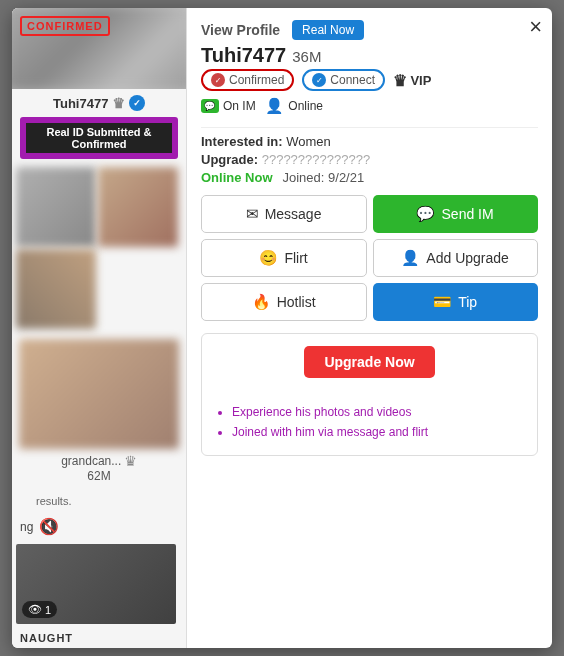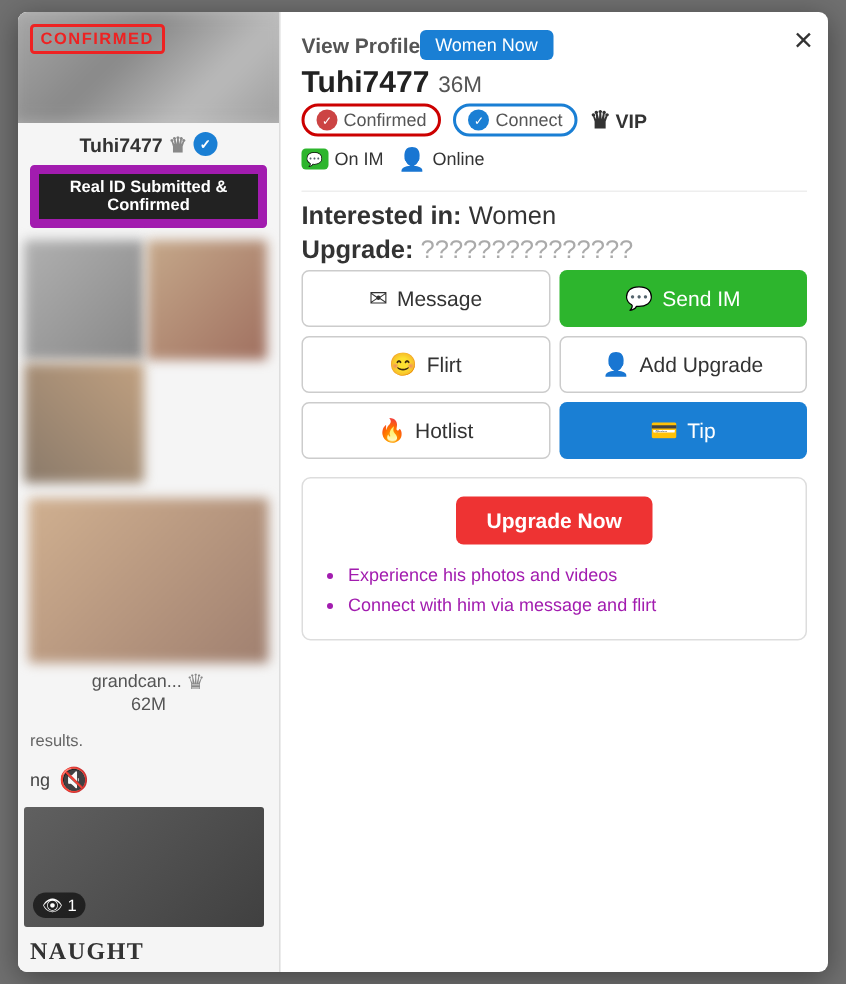--- a/index.html
+++ b/index.html
@@ -142,21 +142,21 @@
     }
     .sidebar-user2-name {
       font-size: 12px;
       color: #555;
       display: flex;
       align-items: center;
       gap: 3px;
     }
     .sidebar-user2-age { font-size: 12px; color: #555; }
     .sidebar-bottom-text {
-      padding: 6px 8px;
+      padding: 6px 24px;
       font-size: 11px;
       color: #666;
     }
     .sidebar-notif-row {
       display: flex;
       align-items: center;
       gap: 6px;
       padding: 4px 8px;
       font-size: 12px;
       color: #444;
@@ -180,25 +180,24 @@
       color: #fff;
       font-size: 11px;
       border-radius: 10px;
       padding: 2px 6px;
       display: flex;
       align-items: center;
       gap: 3px;
     }
     .sidebar-naughty {
       padding: 4px 8px;
-      font-size: 16px;
+      font-size: 11px;
       font-weight: bold;
       color: #333;
       letter-spacing: 1px;
-      font-family: Liberation Serif, serif;
     }
     
     .main-content {
       flex: 1;
       display: flex;
       flex-direction: column;
       overflow-y: auto;
       padding: 12px 14px;
       position: relative;
     }
@@ -209,21 +208,21 @@
       font-size: 22px;
       color: #333;
       cursor: pointer;
       background: none;
       border: none;
       line-height: 1;
     }
     .header-row {
       display: flex;
       align-items: center;
-      gap: 0;
+      gap: 12px;
       margin-bottom: 4px;
     }
     .view-profile-link {
       font-size: 14px;
       color: #555;
       text-decoration: none;
       font-weight: bold;
     }
     .view-now-btn {
       background: #1a7fd4;
@@ -319,21 +318,21 @@
       justify-content: center;
       color: #fff;
       font-size: 9px;
     }
     .person-icon-green {
       color: #2db52d;
       font-size: 15px;
     }
     .divider { border: none; border-top: 1px solid #eee; margin: 6px 0; }
     .info-row {
-      font-size: 17px;
+      font-size: 13px;
       color: #333;
       margin-bottom: 3px;
     }
     .info-row span.label { font-weight: bold; }
     .info-row span.qs { color: #aaa; }
     .online-joined-row {
       display: flex;
       align-items: center;
       gap: 10px;
       margin-bottom: 10px;
@@ -385,21 +384,21 @@
     .upgrade-btn {
       background: #e33;
       color: #fff;
       border: none;
       border-radius: 5px;
       padding: 8px 20px;
       font-size: 14px;
       font-weight: bold;
       cursor: pointer;
       display: block;
-      margin: 0 auto 10px;
+      margin: 0 auto 24px;
     }
     .upgrade-list {
       list-style: disc;
       padding-left: 18px;
       font-size: 12px;
       color: #555;
       line-height: 1.7;
     }
     .upgrade-list li { color: #a21caf; }
     .confirm-check {
@@ -473,21 +472,21 @@
           </div>
         </div>
         <div class="sidebar-naughty">NAUGHT</div>
       </div>
 
       <div class="main-content">
         <button class="close-btn">×</button>
 
         <div class="header-row">
           <span class="view-profile-link">View Profile</span>
-          <button class="view-now-btn">Women Now</button>
+          <button class="view-now-btn">Real Now</button>
         </div>
 
         <div class="username-row">
           <span class="username">Tuhi7477</span>
           <span class="age-label">36M</span>
         </div>
 
 
         <div class="badges-row">
           <div class="badge-confirmed">
@@ -519,20 +518,27 @@
 
         <div class="info-row">
           <span class="label">Interested in:</span>
           <span>Women</span>
         </div>
         <div class="info-row">
           <span class="label">Upgrade:</span>
           <span class="qs">???????????????</span>
         </div>
 
+        <div class="online-joined-row">
+          <span class="online-now">Online Now</span>
+          <span class="joined">
+            <span>Joined:</span>
+            <span>9/2/21</span>
+          </span>
+        </div>
 
         <div class="action-buttons">
           <button class="btn btn-white">
             <span class="envelope-icon">✉</span>
             <span>Message</span>
           </button>
           <button class="btn btn-green">
             <span class="chat-icon">💬</span>
             <span>Send IM</span>
           </button>
@@ -551,20 +557,20 @@
           <button class="btn btn-blue">
             <span class="tip-icon">💳</span>
             <span>Tip</span>
           </button>
         </div>
 
         <div class="upgrade-box">
           <button class="upgrade-btn">Upgrade Now</button>
           <ul class="upgrade-list">
             <li>Experience his photos and videos</li>
-            <li>Connect with him via message and flirt</li>
+            <li>Joined with him via message and flirt</li>
           </ul>
         </div>
 
       </div>
     </div>
   </div>
 </div>
 
 </body></html>

